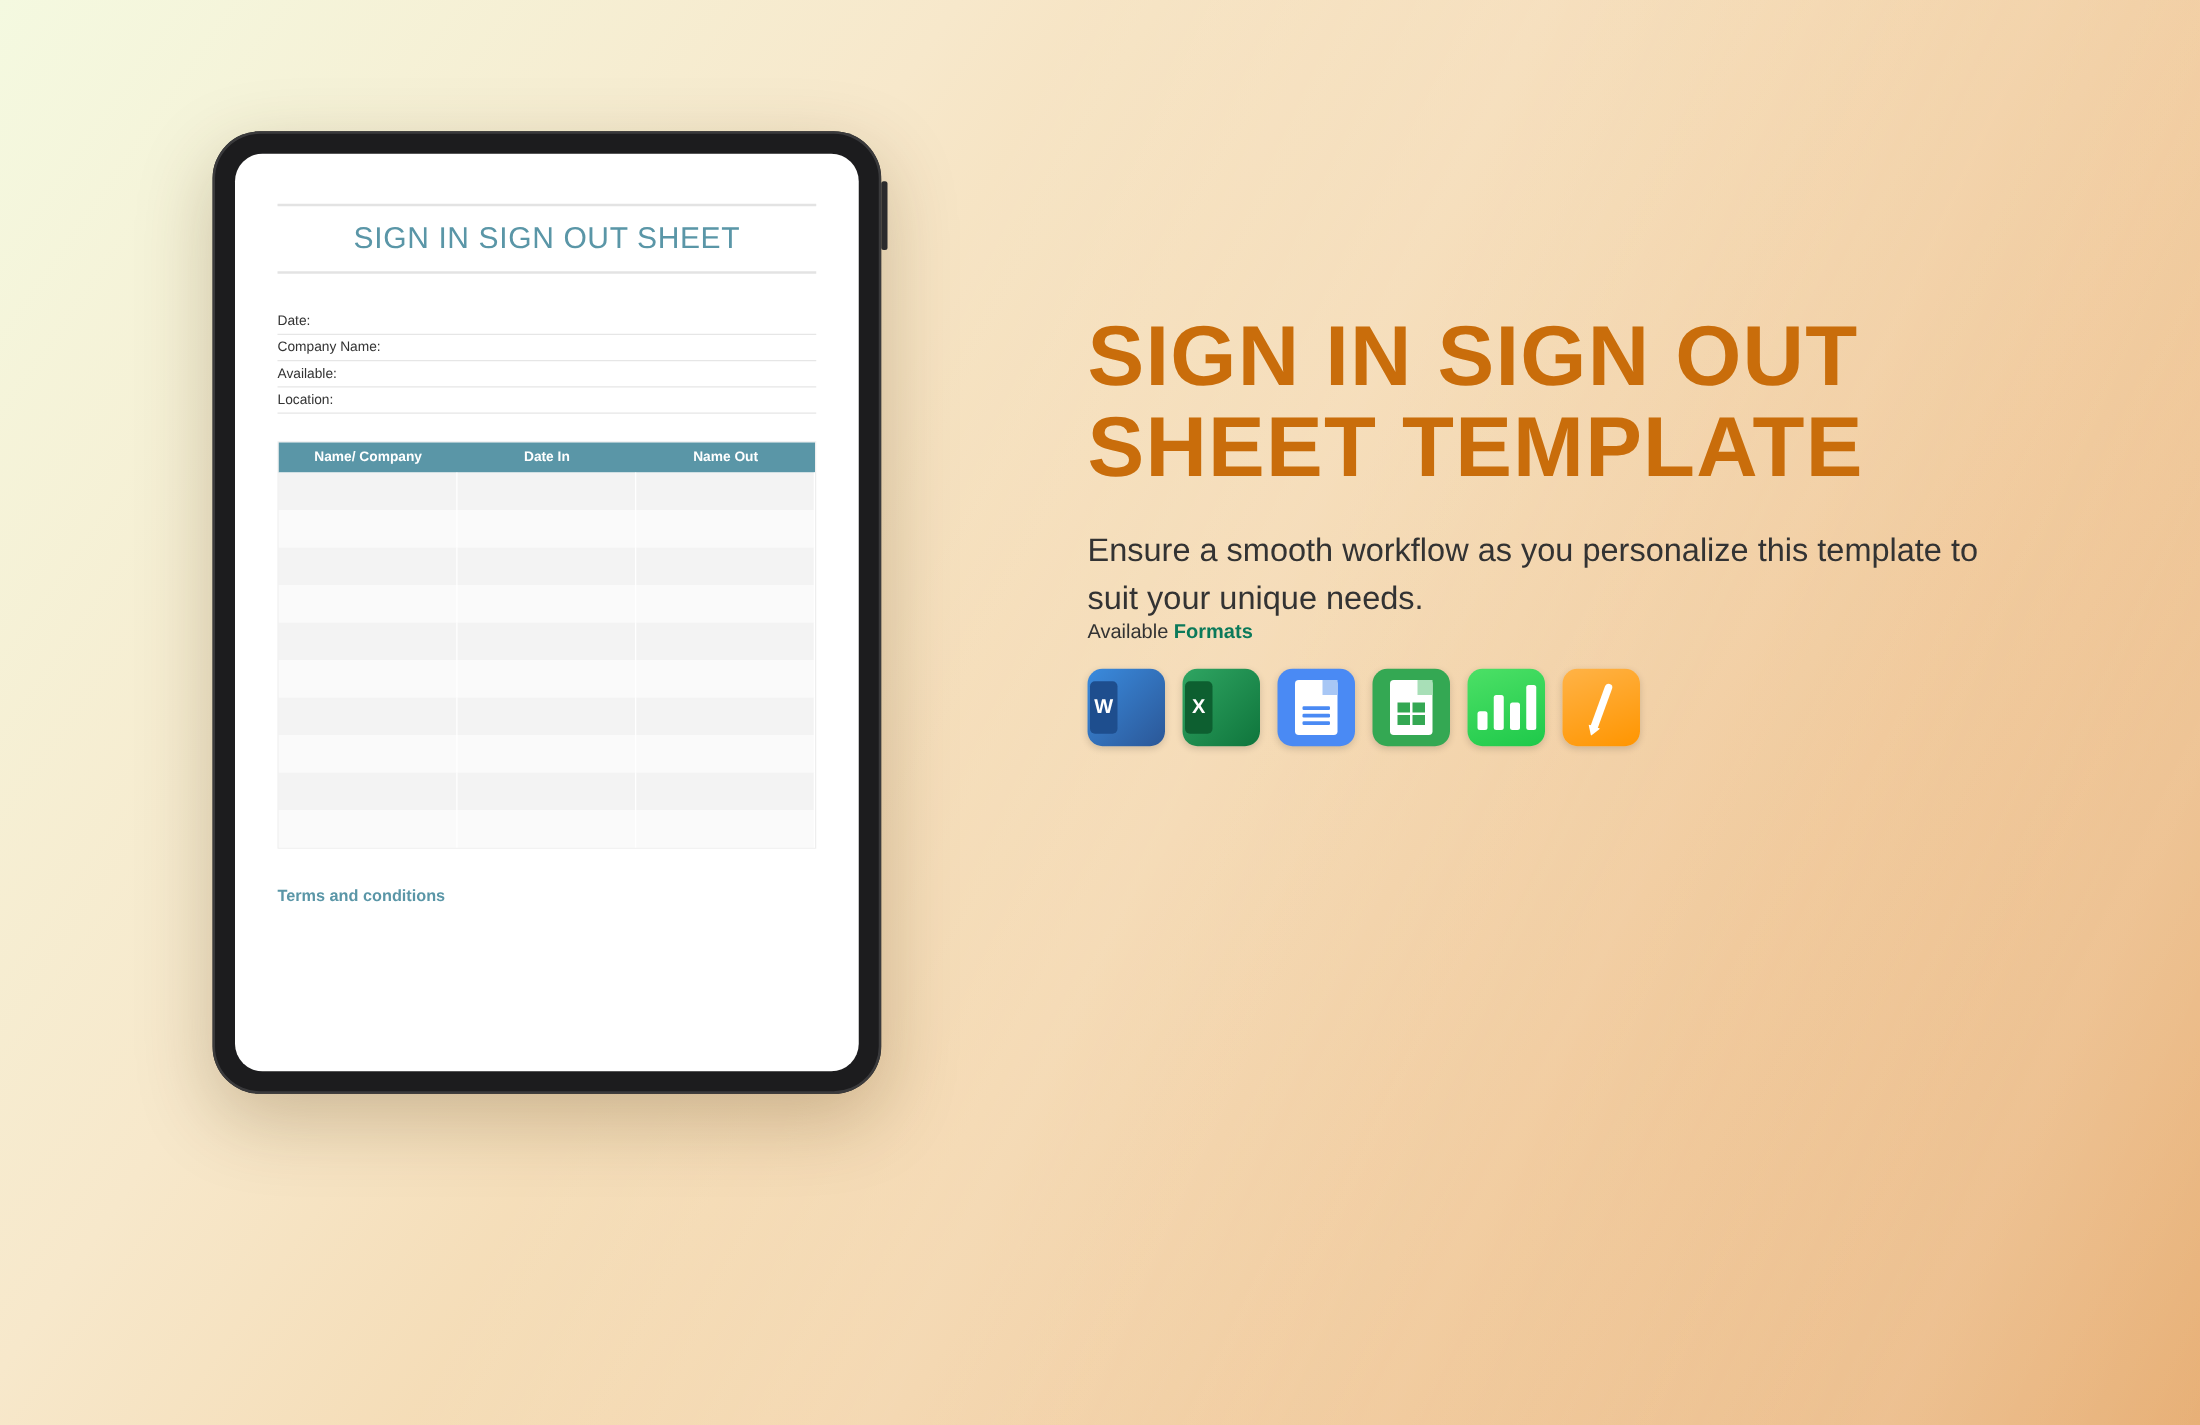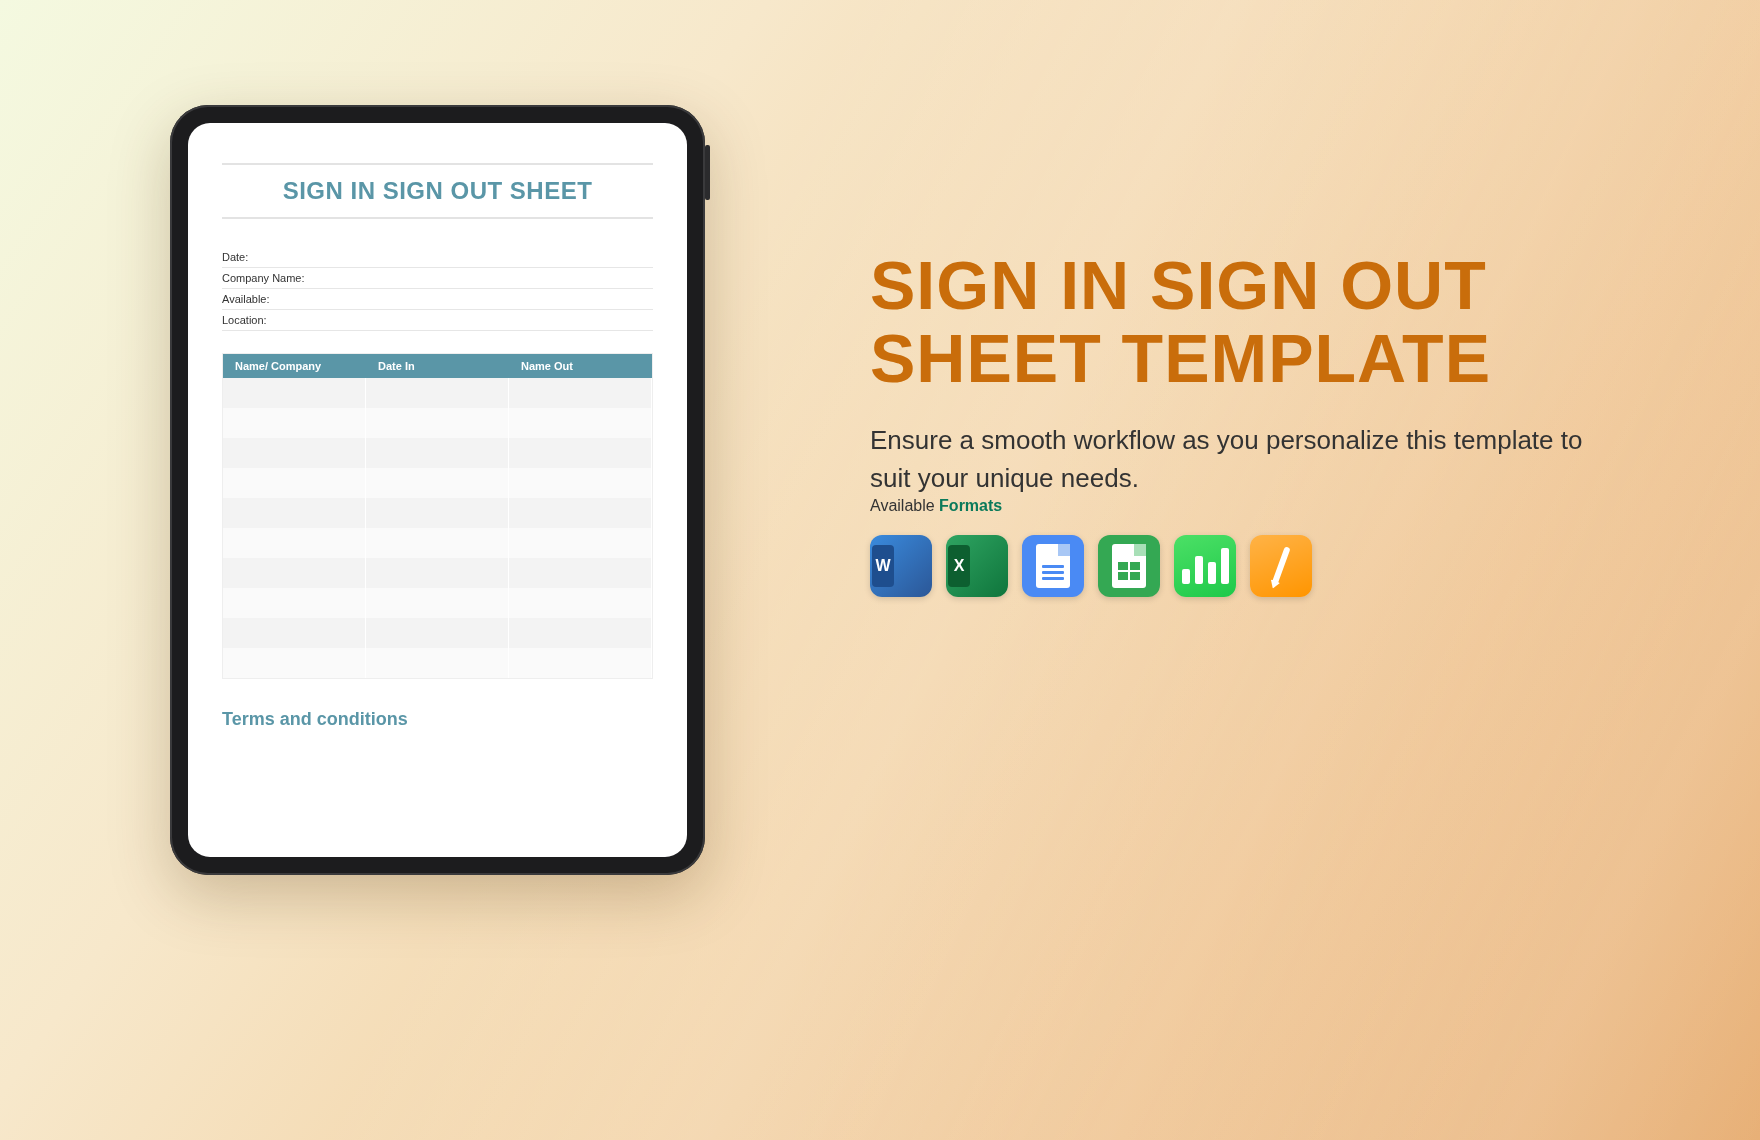--- a/index.html
+++ b/index.html
@@ -48,21 +48,21 @@
   width: 100%;
   height: 100%;
   background: #ffffff;
   border-radius: 22px;
   padding: 40px 34px 30px;
   overflow: hidden;
 }
 .doc-title {
   color: #5a96a7;
   font-size: 24px;
-  font-weight: 700;
+  font-weight: 400;
   text-align: center;
   letter-spacing: 0.5px;
   border-top: 2px solid #e3e3e3;
   border-bottom: 2px solid #e3e3e3;
   padding: 12px 0;
   margin-bottom: 28px;
 }
 .meta-fields { margin-bottom: 22px; }
 .meta-row {
   display: flex;
@@ -79,30 +79,30 @@
 }
 .th-row {
   display: flex;
   background: #5a96a7;
 }
 .th {
   flex: 1;
   color: #fff;
   font-size: 11px;
   font-weight: 600;
-  text-align: left;
-  padding: 6px 12px;
+  text-align: center;
+  padding: 6px 0;
 }
 .td-row { display: flex; height: 30px; }
 .td-row:nth-child(even) { background: #f3f3f3; }
 .td-row:nth-child(odd) { background: #fafafa; }
 .td { flex:1; border-right:1px solid #fff; }
 .terms-heading {
   color: #5a96a7;
-  font-size: 18px;
+  font-size: 13px;
   font-weight: 600;
   margin-top: 30px;
   margin-bottom: 6px;
 }
 .terms-body {
   font-size: 10px;
   color: #222;
   line-height: 1.6;
   text-align: justify;
 }

